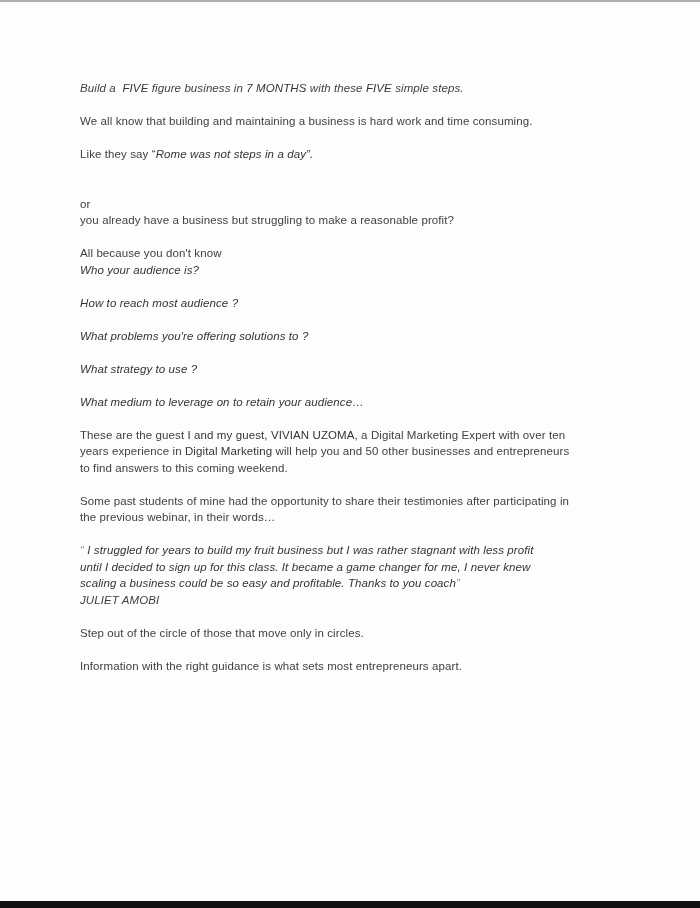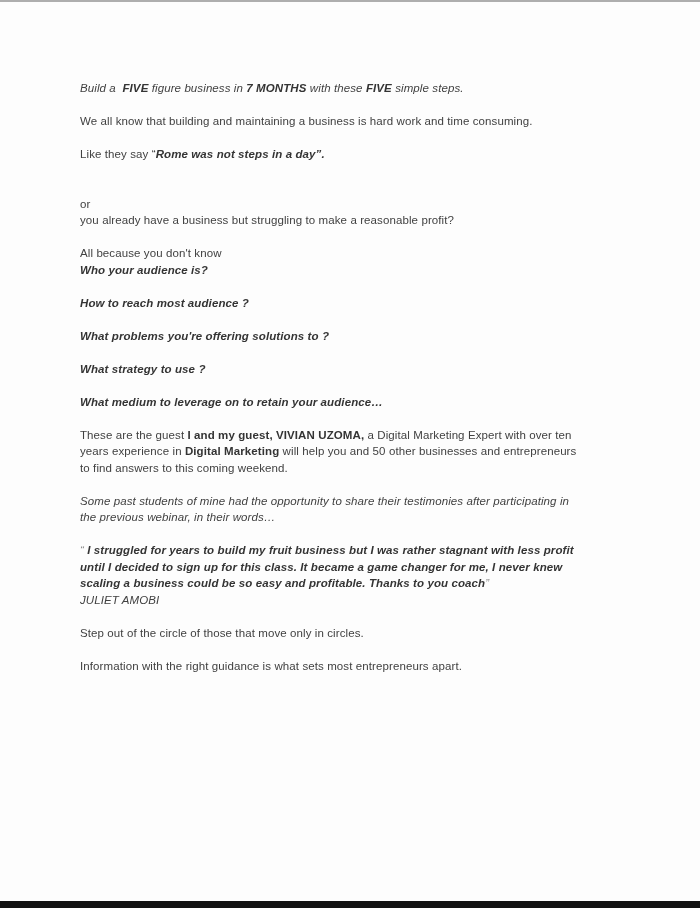--- a/index.html
+++ b/index.html
@@ -37,26 +37,26 @@
     box-sizing: border-box;
     padding: 78px 60px 0 80px;
     color: #414141;
   }
   .page p {
     margin: 0 0 16.5px 0;
     font-size: 11.5px;
     line-height: 16.5px;
     letter-spacing: 0.1px;
   }
-  .b  { font-weight: bold; color: #343434; }
+  .b  { font-weight: normal; color: #343434; }
   .i  { font-style: italic; }
-  .bi { font-weight: bold; font-style: italic; color: #343434; }
+  .bi { font-weight: normal; font-style: italic; color: #343434; }
   .lq { color: #8d8d8d; }
   .mb-xl { margin-bottom: 35px; }
-  .mb-md { margin-bottom: 19px; font-style: italic; }
+  .mb-md { margin-bottom: 19px; }
   .mb-2x { margin-bottom: 33px; }
 </style>
 </head>
 <body>
 
 <div class="screen">
   <div class="top-edge"></div>
 
   <div class="page">
 

